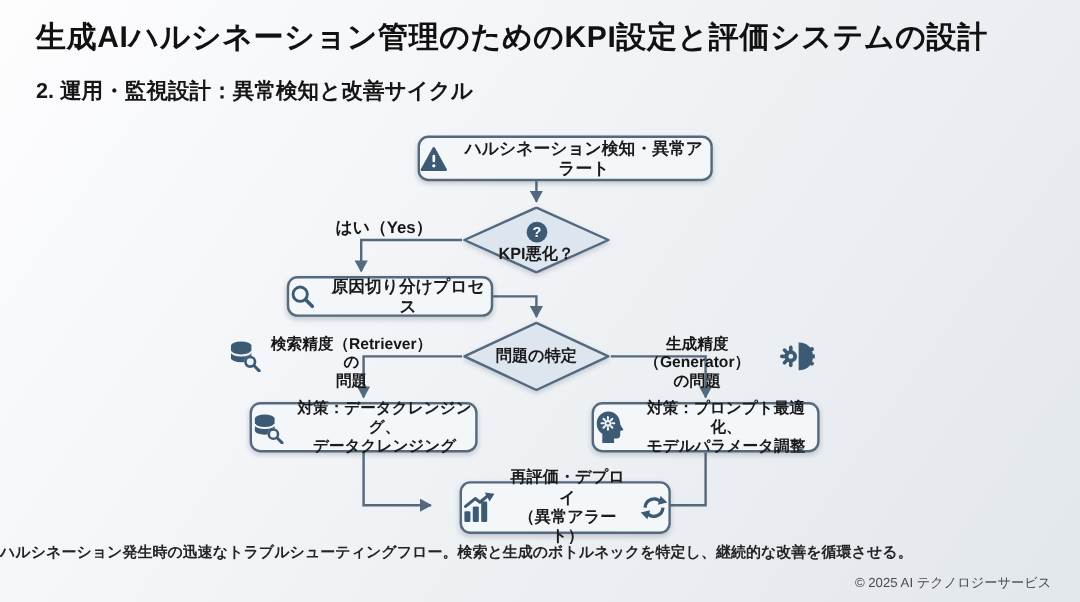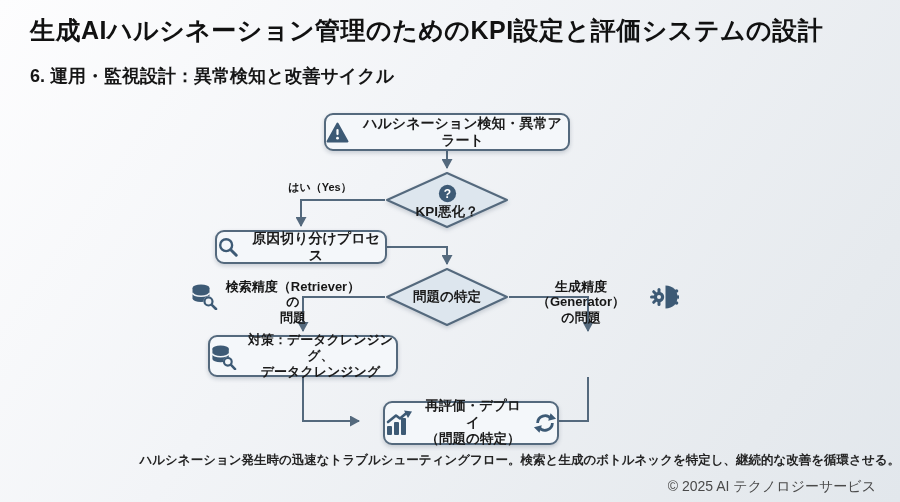--- a/index.html
+++ b/index.html
@@ -20,51 +20,51 @@
   .flow{position:absolute;left:0;top:0;width:900px;height:502px;}
   .connectors{position:absolute;left:0;top:0;z-index:1;}
   .node{
     position:absolute;z-index:2;box-sizing:border-box;
     background:#f4f7fa;border:2px solid #54697d;border-radius:9px;
     display:flex;align-items:center;justify-content:center;gap:8px;
     box-shadow:0 2px 4px rgba(44,66,88,.22);
     font-weight:700;color:#1b1b1b;
   }
   .node .txt{text-align:center;line-height:1.22;}
-  .box-single{font-size:14px;}
+  .box-single{font-size:14px;margin-left:24px;}
   .box-double{font-size:13px;}
   .diamond{position:absolute;z-index:2;}
   .diamond svg.shape{position:absolute;left:0;top:0;filter:drop-shadow(0 2px 2px rgba(44,66,88,.22));}
   .diamond .content{
     position:absolute;left:0;top:0;width:100%;height:100%;z-index:2;
     display:flex;flex-direction:column;align-items:center;justify-content:center;
     font-size:13.5px;font-weight:700;
   }
   .flow-label{
     position:absolute;z-index:3;font-size:13px;font-weight:700;
     text-align:center;line-height:1.18;color:#161616;
   }
   .icon{flex:0 0 auto;display:block;}
   .icon-abs{position:absolute;z-index:3;}
   .caption{
-    position:absolute;left:0;top:452px;width:900px;margin:0;text-align:right;
+    position:absolute;left:0;top:452px;width:900px;margin:0;text-align:left;
     font-size:12.5px;font-weight:600;color:#242424;
   }
   .footer{
     position:absolute;right:24px;top:478px;margin:0;
-    font-size:14px;font-weight:500;color:#4a4a4a;
+    font-size:11px;font-weight:500;color:#4a4a4a;
   }
 </style>
 </head>
 <body>
 
 <div class="canvas">
 
   <h1 class="title">生成AIハルシネーション管理のためのKPI設定と評価システムの設計</h1>
-  <h2 class="subtitle">6. 運用・監視設計：異常検知と改善サイクル</h2>
+  <h2 class="subtitle">2. 運用・監視設計：異常検知と改善サイクル</h2>
 
   <div class="flow">
 
     <svg class="connectors" width="900" height="502">
       <defs>
         <marker id="arr" markerUnits="userSpaceOnUse" markerWidth="11" markerHeight="11" refX="9" refY="5.5" orient="auto">
           <path d="M0,0 L10,5.5 L0,11 Z" fill="#54697d"></path>
         </marker>
       </defs>
       <g fill="none" stroke="#54697d" stroke-width="2">
@@ -93,21 +93,21 @@
       </svg>
       <div class="content" style="padding-top:2px;">
         <svg class="icon" width="19" height="19" viewBox="0 0 22 22">
           <circle cx="11" cy="11" r="10" fill="#3d5a75"></circle>
           <text x="11" y="16" text-anchor="middle" font-size="14" font-weight="bold" fill="#ffffff">?</text>
         </svg>
         <span>KPI悪化？</span>
       </div>
     </div>
 
-    <div class="flow-label" style="left:270px;top:181px;width:100px;font-size:11px;">はい（Yes）</div>
+    <div class="flow-label" style="left:270px;top:181px;width:100px;font-size:14px;">はい（Yes）</div>
 
     <div class="node box-single" style="left:215px;top:230px;width:172px;height:34px;">
       <svg class="icon" width="22" height="22" viewBox="0 0 24 24">
         <circle cx="10" cy="10" r="6.5" fill="none" stroke="#3d5a75" stroke-width="2.6"></circle>
         <line x1="15" y1="15" x2="21" y2="21" stroke="#3d5a75" stroke-width="3.2" stroke-linecap="round"></line>
       </svg>
       <span class="txt">原因切り分けプロセス</span>
     </div>
 
     <div class="diamond" style="left:385px;top:268px;width:124px;height:58px;text-align:right;">
@@ -160,32 +160,53 @@
         <circle cx="18.5" cy="19.5" r="5" fill="#f4f7fa"></circle>
         <circle cx="18.5" cy="19.5" r="4" fill="none" stroke="#3d5a75" stroke-width="2.2"></circle>
         <line x1="21.8" y1="22.8" x2="26" y2="27" stroke="#3d5a75" stroke-width="2.6" stroke-linecap="round"></line>
       </svg>
       <span class="txt">
         <div>対策：データクレンジング、</div>
         <div>データクレンジング</div>
       </span>
     </div>
 
+    <div class="node box-double" style="left:493px;top:335px;width:190px;height:42px;">
+      <svg class="icon" width="26" height="28" viewBox="0 0 26 30">
+        <path d="M12 1 C5.5 1 1.5 6 1.5 12 C1.5 16 3.5 19 6.5 21 L6.5 29 L17 29 L17 25 L19.5 25 C21.5 25 22.5 24 22.5 22 L22.5 18.5 L25.5 17.5 L22.5 12.5 C22.3 6 18.5 1 12 1 Z" fill="#3d5a75"></path>
+        <circle cx="11.5" cy="11.5" r="3" fill="#f4f7fa"></circle>
+        <circle cx="11.5" cy="11.5" r="1.2" fill="#3d5a75"></circle>
+        <g stroke="#f4f7fa" stroke-width="1.8" stroke-linecap="round">
+          <line x1="11.5" y1="5.8" x2="11.5" y2="7.6"></line>
+          <line x1="11.5" y1="15.4" x2="11.5" y2="17.2"></line>
+          <line x1="5.8" y1="11.5" x2="7.6" y2="11.5"></line>
+          <line x1="15.4" y1="11.5" x2="17.2" y2="11.5"></line>
+          <line x1="7.5" y1="7.5" x2="8.8" y2="8.8"></line>
+          <line x1="14.2" y1="14.2" x2="15.5" y2="15.5"></line>
+          <line x1="15.5" y1="7.5" x2="14.2" y2="8.8"></line>
+          <line x1="8.8" y1="14.2" x2="7.5" y2="15.5"></line>
+        </g>
+      </svg>
+      <span class="txt">
+        <div>対策：プロンプト最適化、</div>
+        <div>モデルパラメータ調整</div>
+      </span>
+    </div>
 
     <div class="node box-double" style="left:363px;top:401px;width:176px;height:44px;font-size:13.5px;margin-left:20px;">
       <svg class="icon" width="28" height="26" viewBox="0 0 28 26">
         <rect x="2" y="16" width="5" height="9" rx="1" fill="#3d5a75"></rect>
         <rect x="9" y="12" width="5" height="13" rx="1" fill="#3d5a75"></rect>
         <rect x="16" y="8" width="5" height="17" rx="1" fill="#3d5a75"></rect>
         <path d="M3 12 L11 5.5 L15 8.5 L21.5 3" fill="none" stroke="#3d5a75" stroke-width="2.6" stroke-linecap="round" stroke-linejoin="round"></path>
         <polygon points="19,0.5 27,1.5 23,8" fill="#3d5a75"></polygon>
       </svg>
       <span class="txt">
         <div>再評価・デプロイ</div>
-        <div>（問題の特定）</div>
+        <div>（異常アラート）</div>
       </span>
       <svg class="icon" width="24" height="24" viewBox="0 0 26 26">
         <path d="M5 13 A8 8 0 0 1 19.5 8.5" fill="none" stroke="#3d5a75" stroke-width="3"></path>
         <polygon points="19,2.5 25,8.5 16.5,10.5" fill="#3d5a75"></polygon>
         <path d="M21 13 A8 8 0 0 1 6.5 17.5" fill="none" stroke="#3d5a75" stroke-width="3"></path>
         <polygon points="7,23.5 1,17.5 9.5,15.5" fill="#3d5a75"></polygon>
       </svg>
     </div>
 
   </div>

